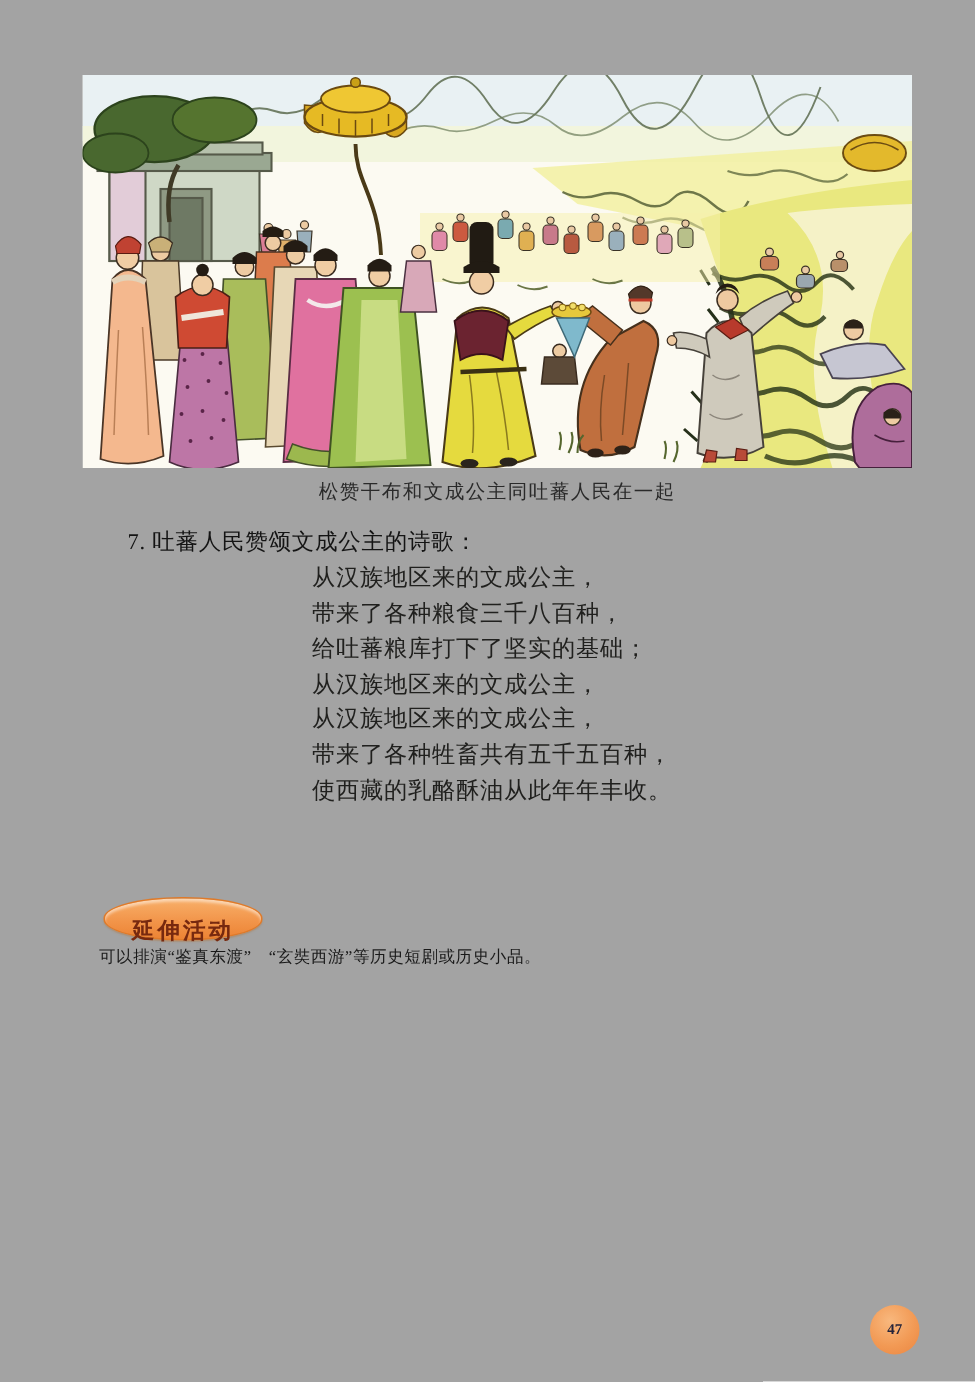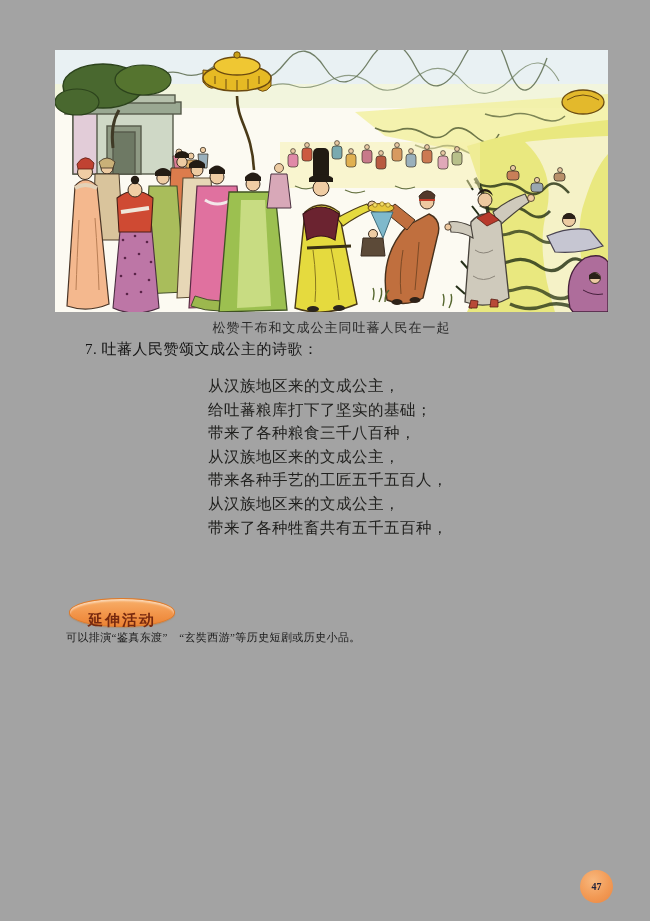--- a/index.html
+++ b/index.html
@@ -6,21 +6,21 @@
   .page{
     position:relative;width:642px;height:921px;background:#a3a3a3;
     font-family:"Liberation Serif","DejaVu Serif",serif;color:#1c1c1c;overflow:hidden;padding-left:12px;
   }
   .illustration{position:absolute;left:55px;top:50px;width:553px;height:262px;}
   .figure-caption{
     position:absolute;left:55px;top:319px;width:553px;text-align:center;
     font-size:13px;color:#2a2a2a;letter-spacing:1px;
   }
   .section-heading{
-    position:absolute;left:85px;top:340px;font-size:15px;color:#141414;letter-spacing:.5px;
+    position:absolute;left:85px;top:352px;font-size:15px;color:#141414;letter-spacing:.5px;
   }
   .poem{
     position:absolute;left:208px;top:374px;font-size:15.5px;line-height:23.6px;
     color:#20201e;letter-spacing:.5px;
   }
   .badge{
     position:absolute;left:69px;top:598px;width:104px;height:27px;
     background:linear-gradient(180deg,var(--badge-orange-light,#f8b06a) 0%,var(--badge-orange,#f2954a) 55%,#ec8334 100%);
     border:1px solid var(--badge-border,#de7a2a);
     border-radius:52px / 14px;
@@ -279,26 +279,26 @@
       <path d="M388 256 q2 -8 0 -12 M394 258 q4 -8 2 -14" stroke="#55662e" stroke-width="1.4" fill="none"></path>
     </svg>
   </div>
 
   <div class="figure-caption">松赞干布和文成公主同吐蕃人民在一起</div>
 
   <div class="section-heading">7. 吐蕃人民赞颂文成公主的诗歌：</div>
 
   <div class="poem">
     <div>从汉族地区来的文成公主，</div>
+    <div>带来了各种粮食三千八百种，</div>
     <div>给吐蕃粮库打下了坚实的基础；</div>
-    <div>带来了各种粮食三千八百种，</div>
     <div>从汉族地区来的文成公主，</div>
-    <div>带来各种手艺的工匠五千五百人，</div>
     <div>从汉族地区来的文成公主，</div>
     <div>带来了各种牲畜共有五千五百种，</div>
+    <div>使西藏的乳酪酥油从此年年丰收。</div>
   </div>
 
   <div class="badge">
     <span>延伸活动</span>
   </div>
 
   <div class="activity-text">可以排演“鉴真东渡”　“玄奘西游”等历史短剧或历史小品。</div>
 
   <div class="page-number">
     <span>47</span>

